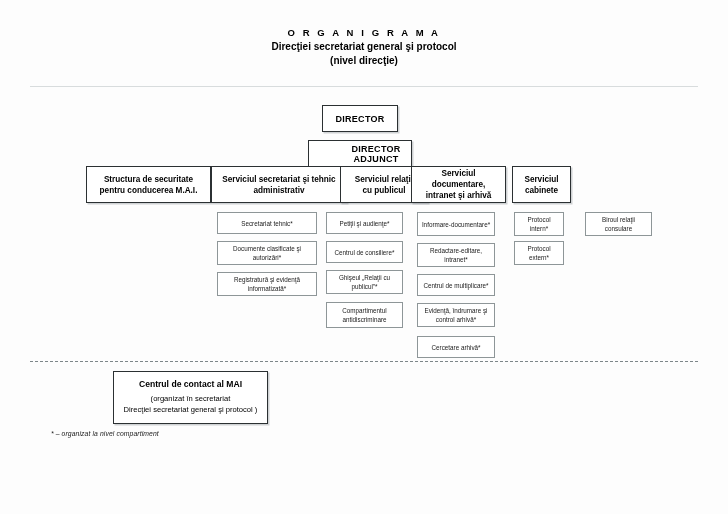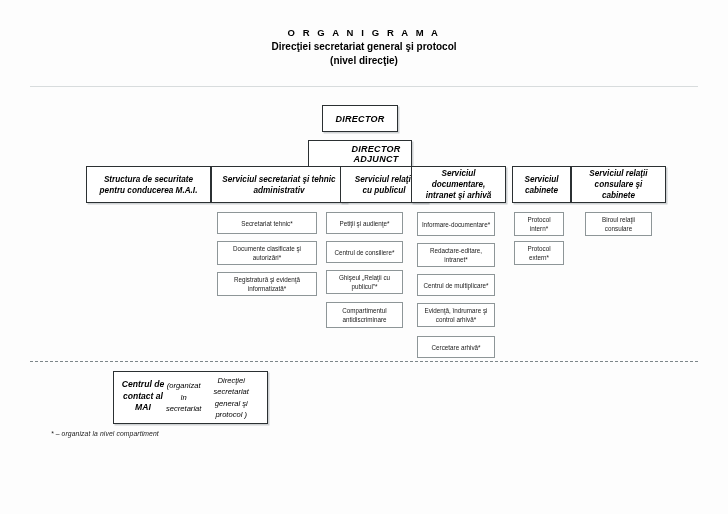--- a/index.html
+++ b/index.html
@@ -64,21 +64,20 @@
     background: #ffffff;
     display: flex;
     align-items: center;
     justify-content: center;
     text-align: center;
     color: #000;
   }
   .box-strong {
     border: 1.3px solid #2b3032;
     box-shadow: 1.5px 1.5px 0 rgba(120,130,135,0.35);
-    font-style: italic;
   }
   .box-light {
     border: 1px solid #8e9698;
   }
   .box-lead {
     font-size: 9px;
     font-weight: bold;
     letter-spacing: 0.3px;
   }
   .box-dept {
@@ -91,20 +90,21 @@
     font-size: 6.3px;
     font-weight: normal;
     line-height: 9px;
     padding: 0 3px;
     color: #1a1a1a;
   }
   .box-contact {
     font-size: 7.6px;
     line-height: 11.5px;
     padding: 16px 6px;
+    flex-direction: column;
   }
   .contact-title {
     font-weight: bold;
     font-size: 8.6px;
     margin-bottom: 2px;
   }
   .contact-line {
     font-weight: normal;
   }
 
@@ -162,23 +162,20 @@
   </div>
 
   <div class="box box-strong box-dept" style="left:411px; top:166px; width:95px; height:37px;">
     <span>Serviciul documentare, intranet şi arhivă</span>
   </div>
 
   <div class="box box-strong box-dept" style="left:512px; top:166px; width:59px; height:37px;">
     <span>Serviciul cabinete</span>
   </div>
 
-  <div class="box box-strong box-dept" style="left:571px; top:166px; width:95px; height:37px;">
-    <span>Serviciul relaţii consulare şi cabinete</span>
-  </div>
 
   <div class="box box-light box-sub" style="left:217px; top:212px; width:100px; height:22px;">
     <span>Secretariat tehnic*</span>
   </div>
   <div class="box box-light box-sub" style="left:217px; top:241px; width:100px; height:24px;">
     <span>Documente clasificate şi autorizări*</span>
   </div>
   <div class="box box-light box-sub" style="left:217px; top:272px; width:100px; height:24px;">
     <span>Registratură şi evidenţă informatizată*</span>
   </div>

